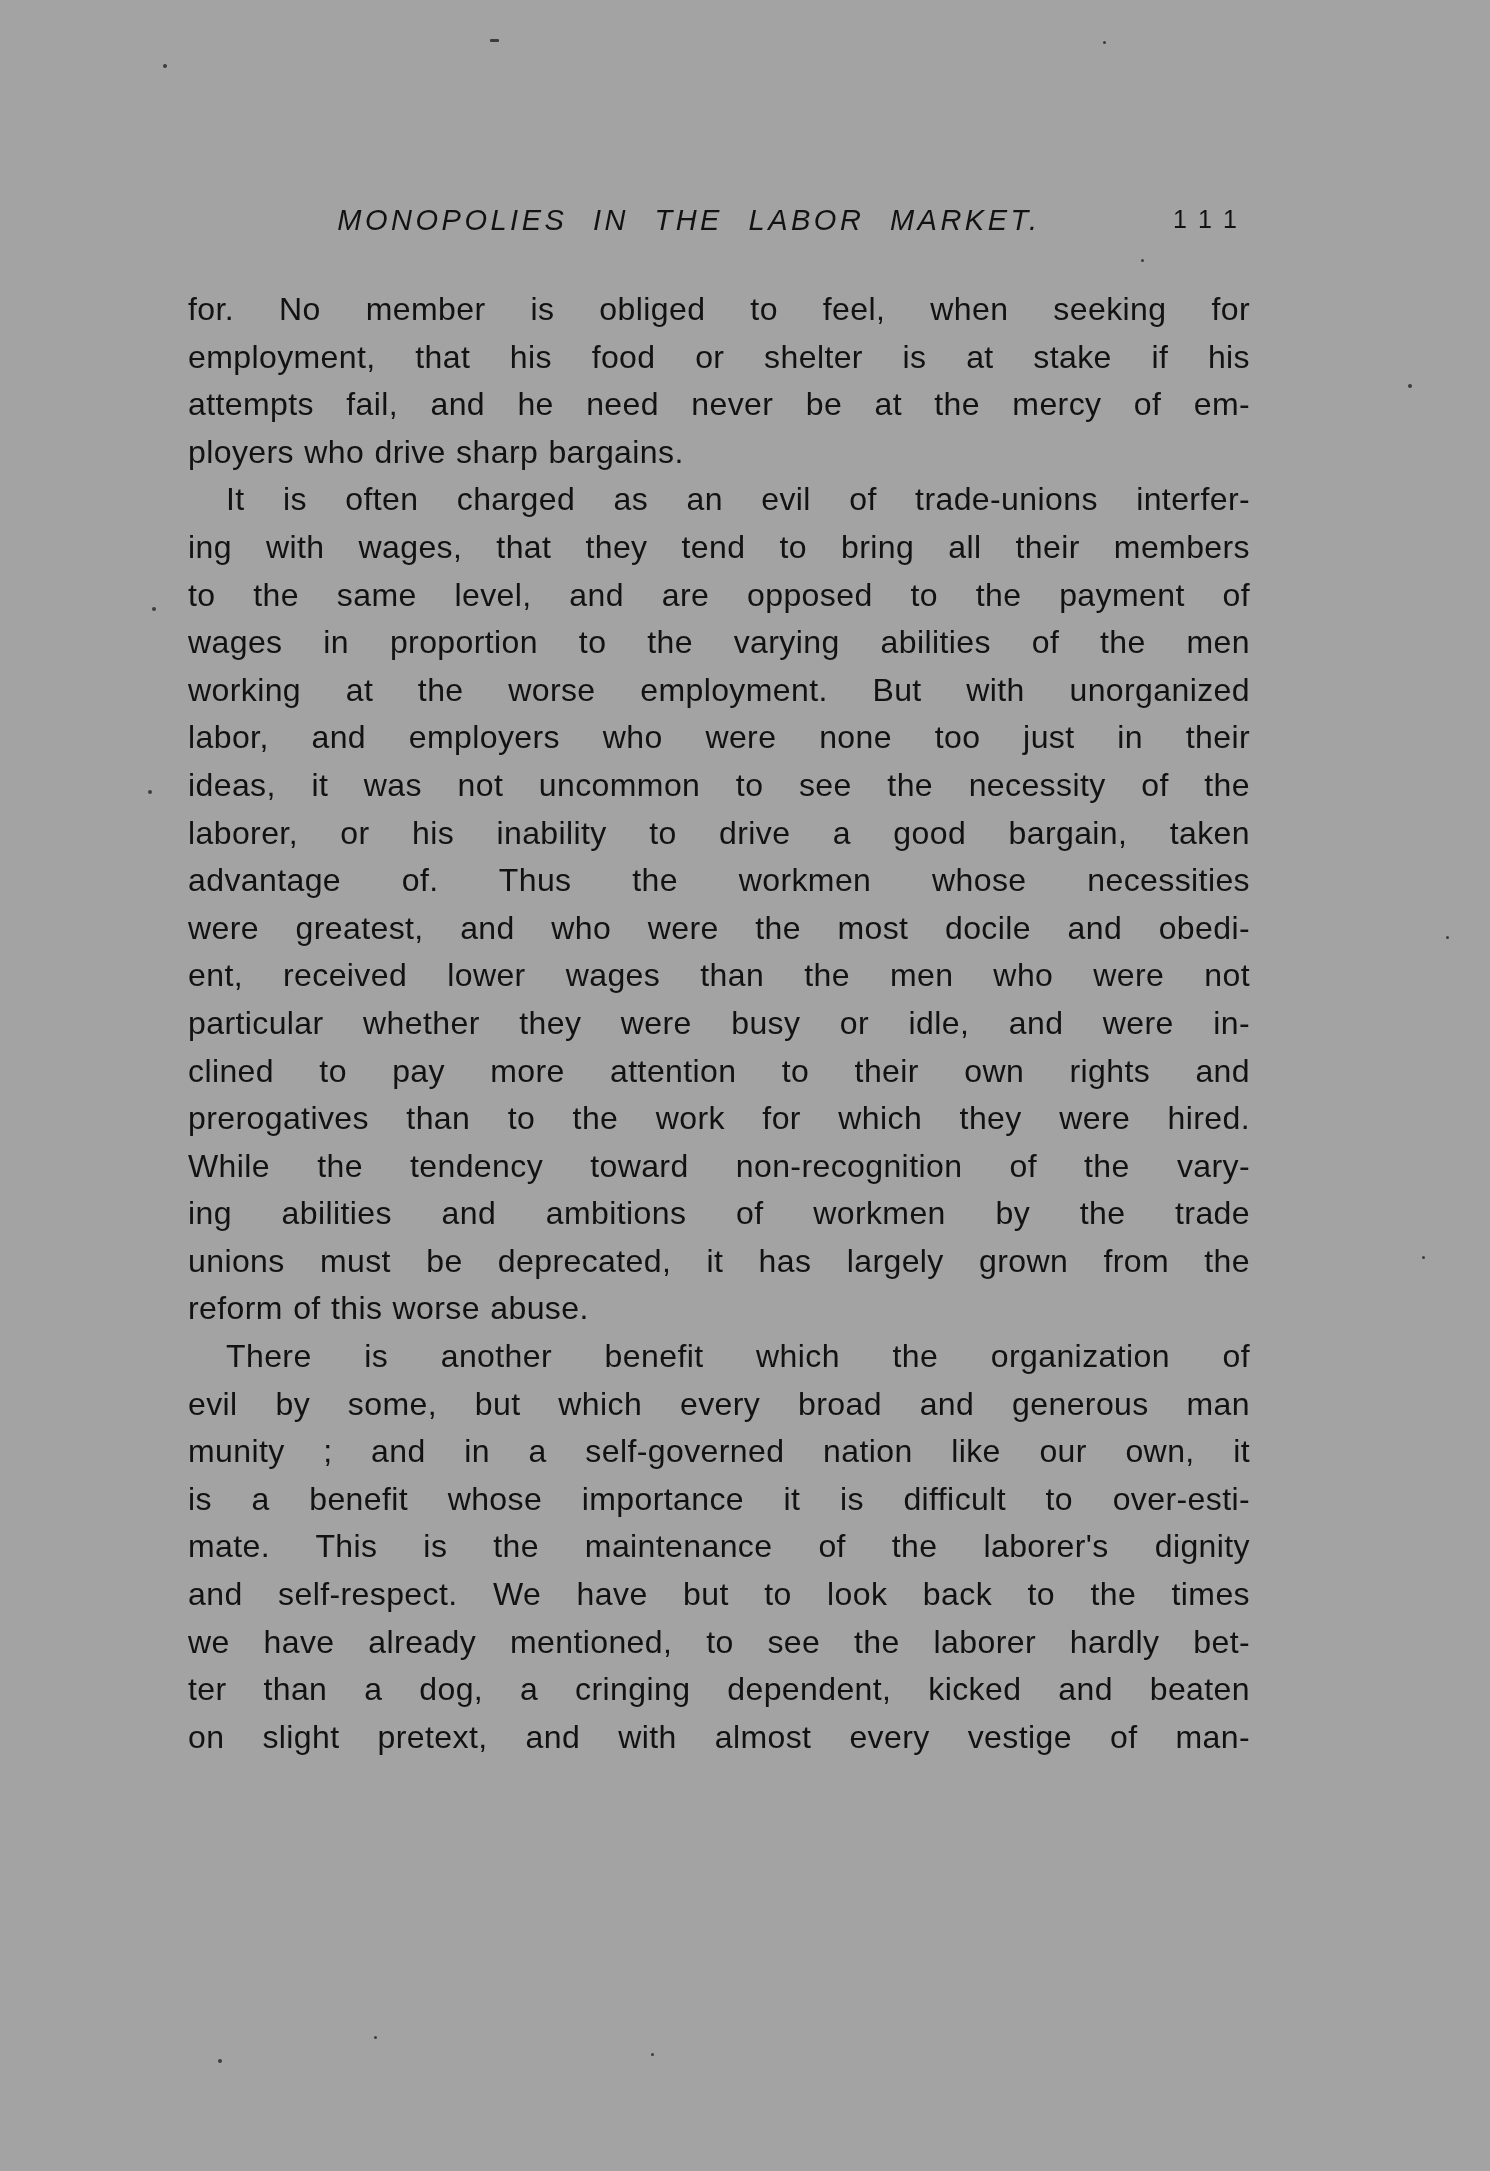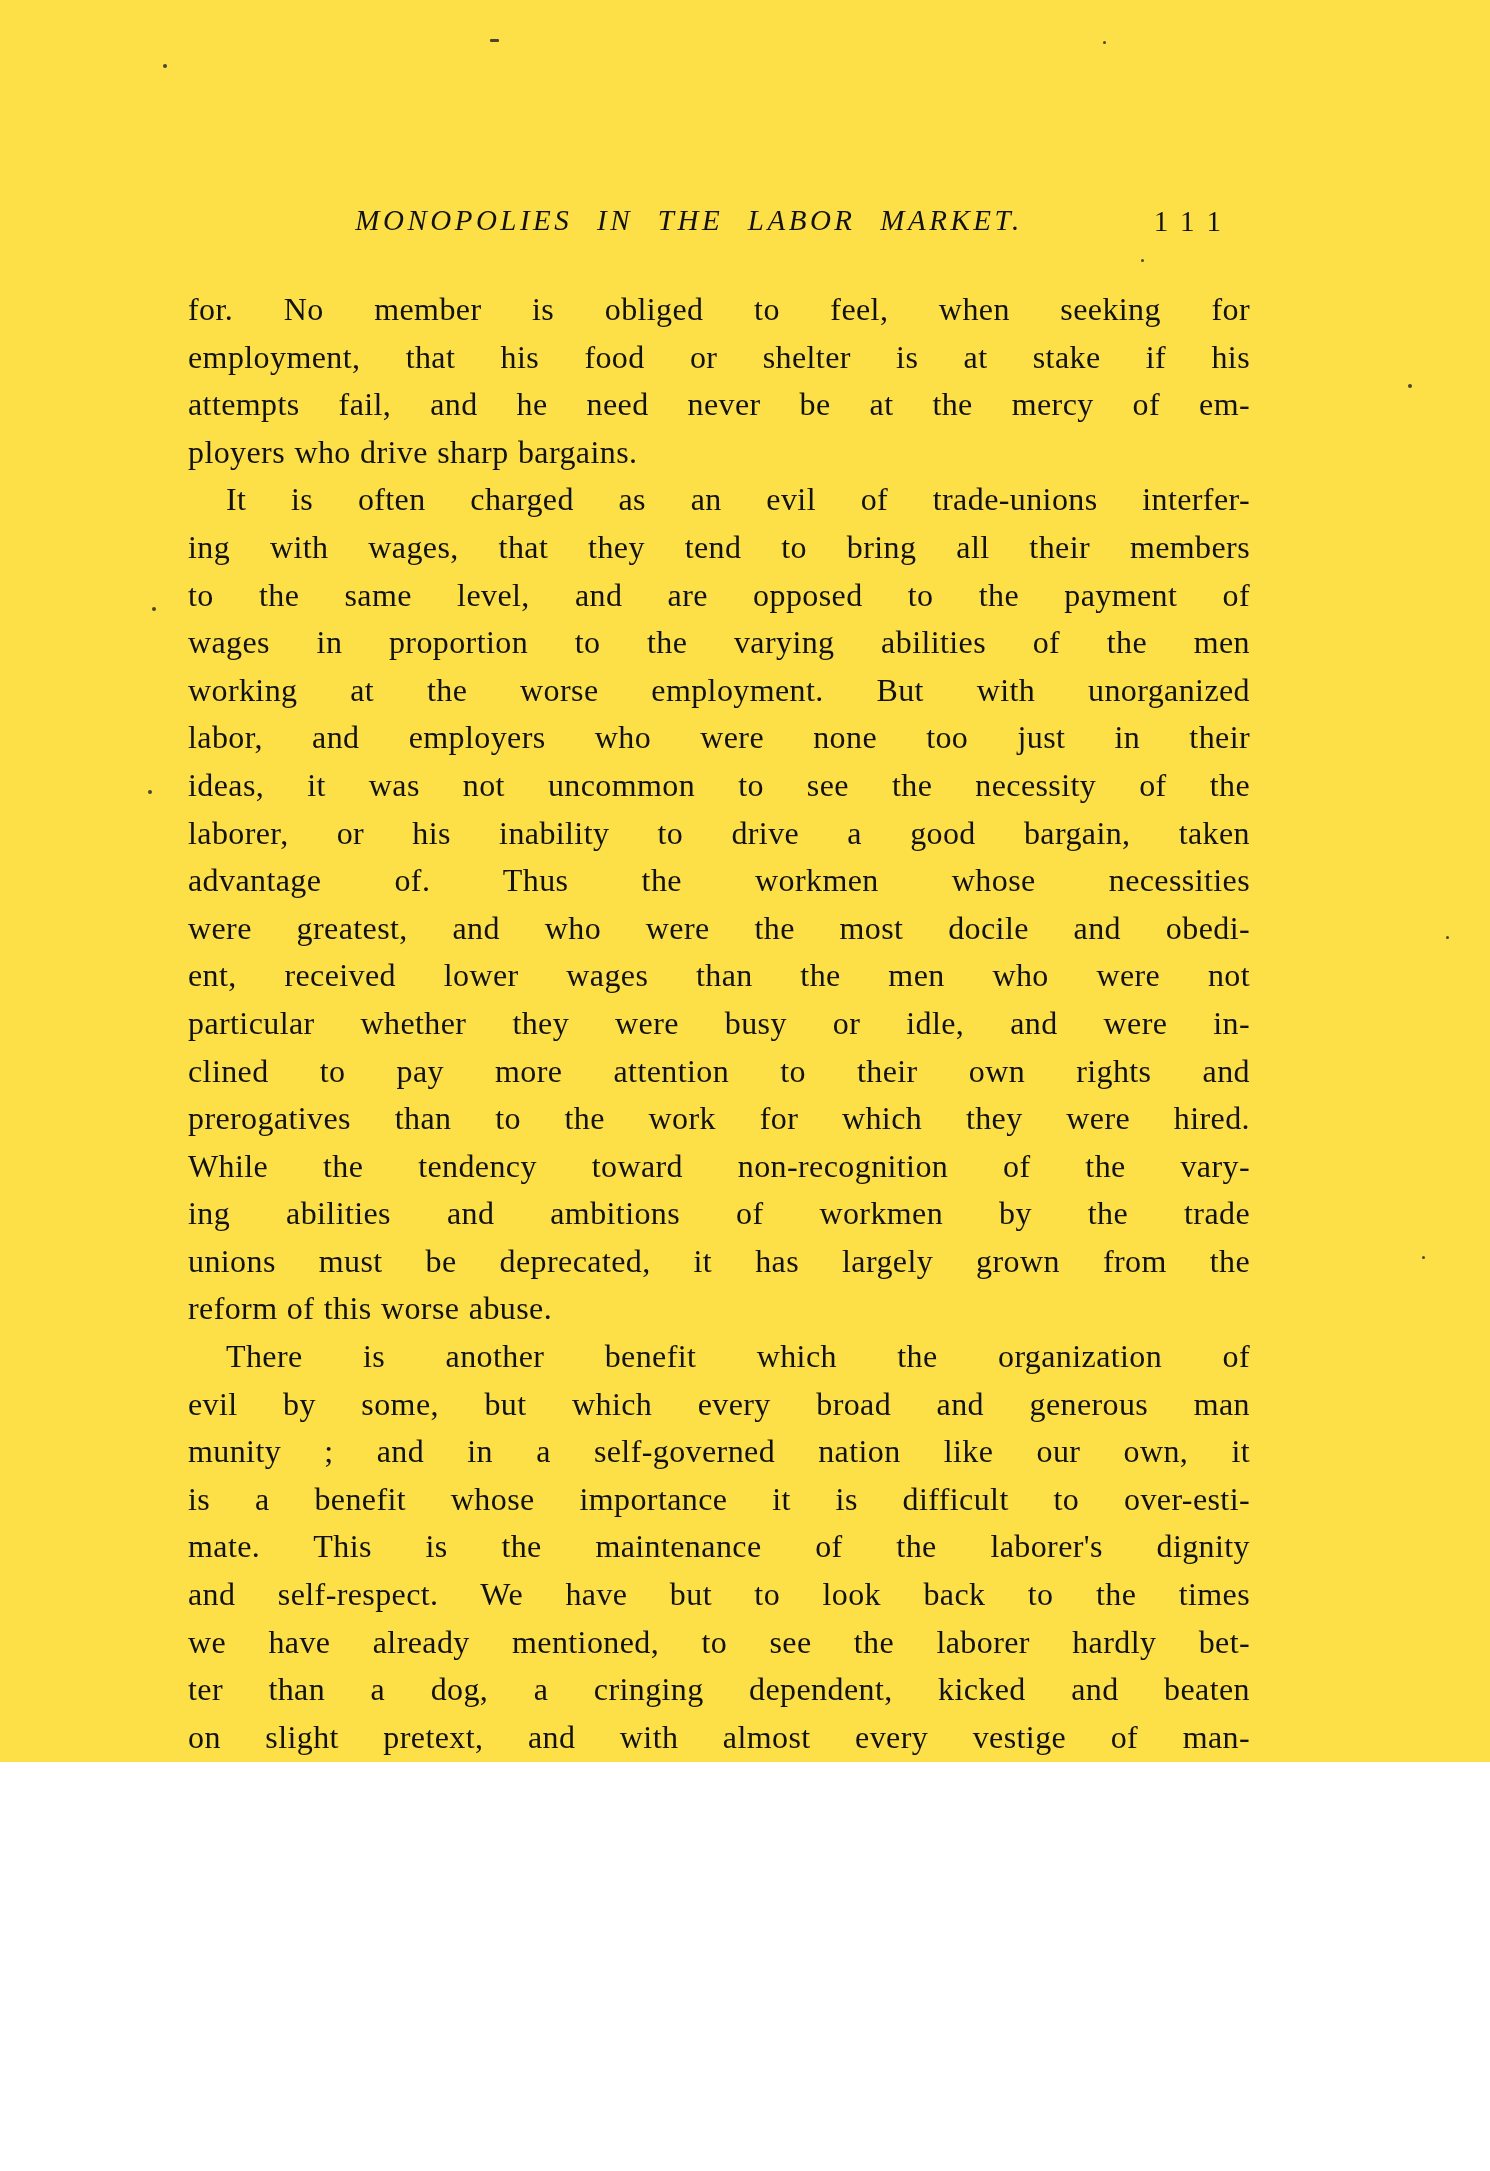--- a/index.html
+++ b/index.html
@@ -3,24 +3,24 @@
 <meta charset="utf-8">
 <style>
   html, body {
     margin: 0;
     padding: 0;
     background: #ffffff;
   }
   .page {
     position: relative;
     width: 1490px;
-    height: 1762px;
-    background: #fde047;
+    height: 2171px;
+    background: #a3a3a3;
     color: #121212;
-    font-family: Liberation Serif, serif;
+    font-family: Liberation Sans, sans-serif;
     overflow: hidden;
   }
   .running-header {
     position: absolute;
     top: 204px;
     left: 188px;
     width: 1062px;
     height: 46px;
   }
   .header-title {
@@ -28,23 +28,23 @@
     text-align: center;
     font-style: italic;
     font-size: 29px;
     letter-spacing: 3.5px;
     word-spacing: 14px;
     padding-right: 60px;
     white-space: nowrap;
   }
   .page-number {
     position: absolute;
-    right: 16px;
+    right: 0;
     top: 1px;
-    font-size: 29px;
+    font-size: 25px;
     letter-spacing: 13px;
     font-style: normal;
   }
   .body-text {
     position: absolute;
     top: 291px;
     left: 188px;
     width: 1062px;
   }
   .text-line {

